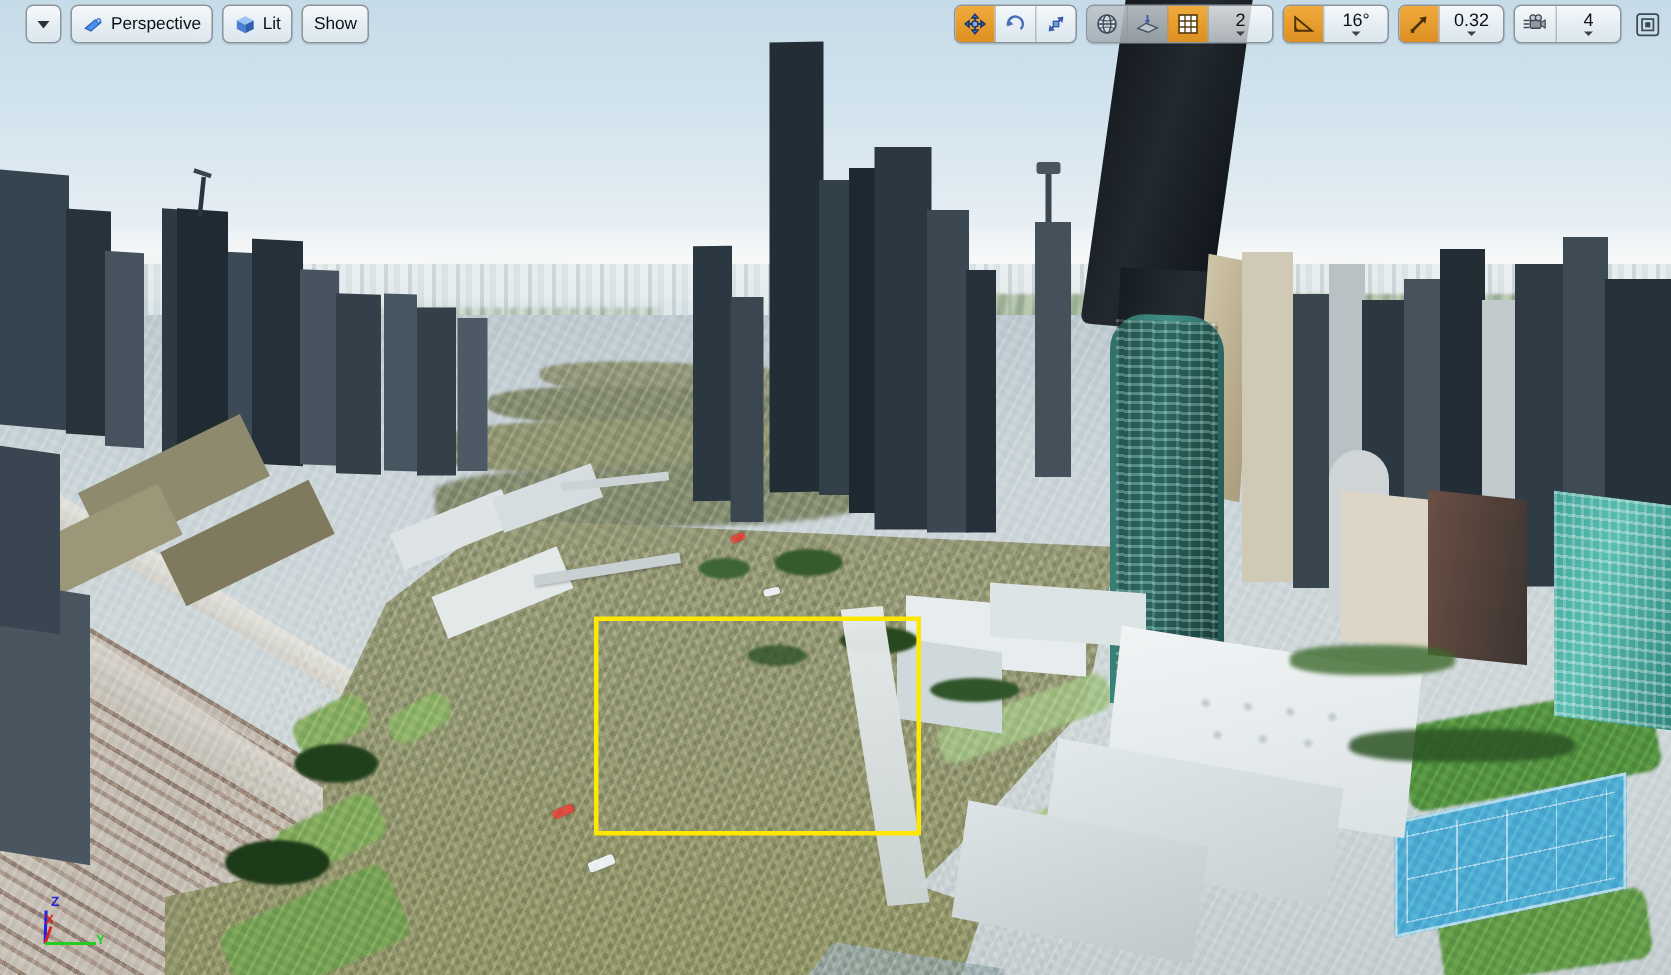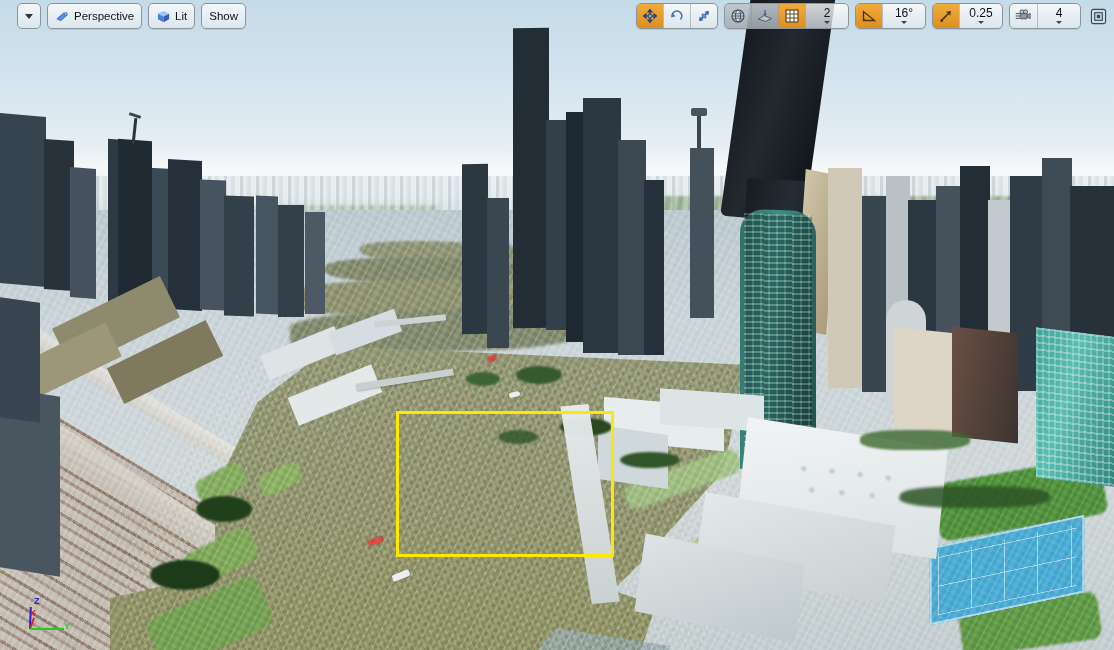--- a/index.html
+++ b/index.html
@@ -518,21 +518,21 @@
 
       <div class="grp">
         <div class="btn ico on">
           <svg width="16" height="16" viewBox="0 0 16 16">
             <line x1="3.5" y1="12.5" x2="11.5" y2="4.5" stroke="#4a3206" stroke-width="1.7"></line>
             <path d="M13 3 L8.2 3.8 L12.2 7.8 Z" fill="#4a3206"></path>
             <rect x="2.5" y="11.5" width="2.4" height="2.4" fill="#4a3206"></rect>
           </svg>
         </div>
         <div class="numfield">
-          <span class="v">0.25</span>
+          <span class="v">0.32</span>
           <span class="car"></span>
         </div>
       </div>
 
       <div class="grp">
         <div class="btn ico">
           <svg width="17" height="16" viewBox="0 0 18 16">
             <rect x="5.5" y="5" width="7.5" height="6" rx="1" fill="#8d9aa6" stroke="#3c4752" stroke-width=".9"></rect>
             <circle cx="7.4" cy="3.6" r="2.1" fill="#c3ccd3" stroke="#3c4752" stroke-width=".9"></circle>
             <circle cx="11.2" cy="3.6" r="2.1" fill="#c3ccd3" stroke="#3c4752" stroke-width=".9"></circle>

